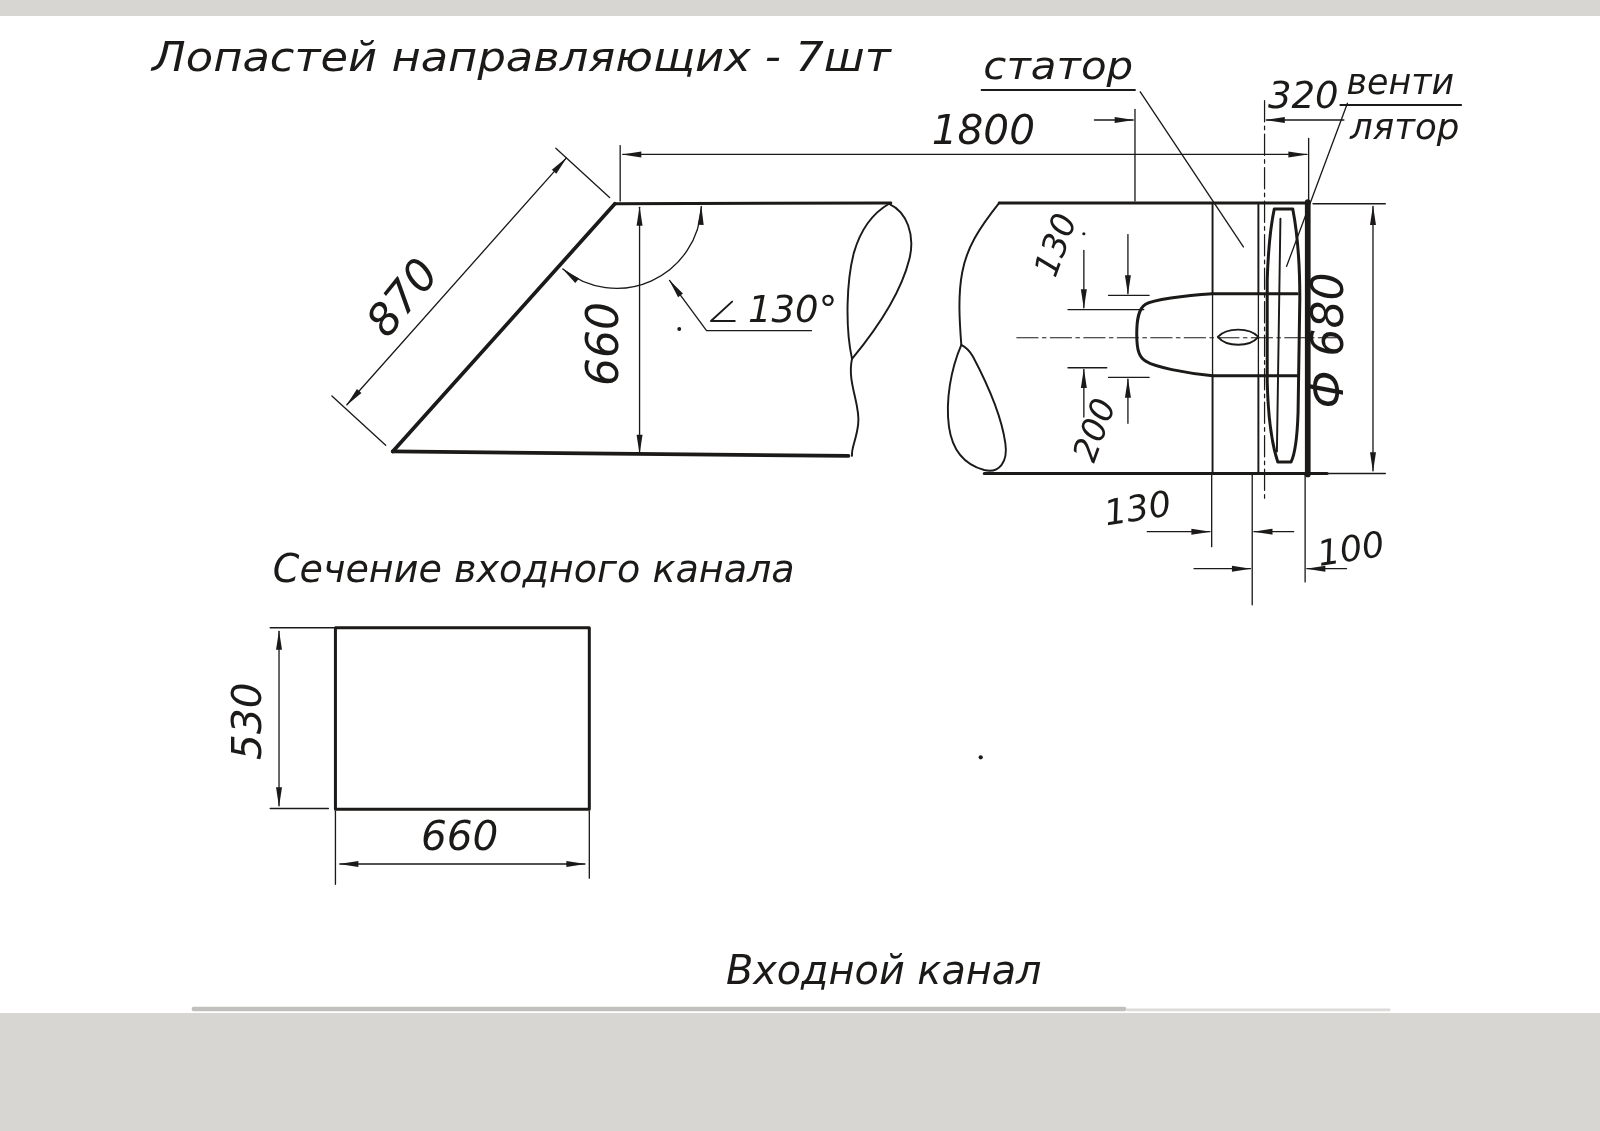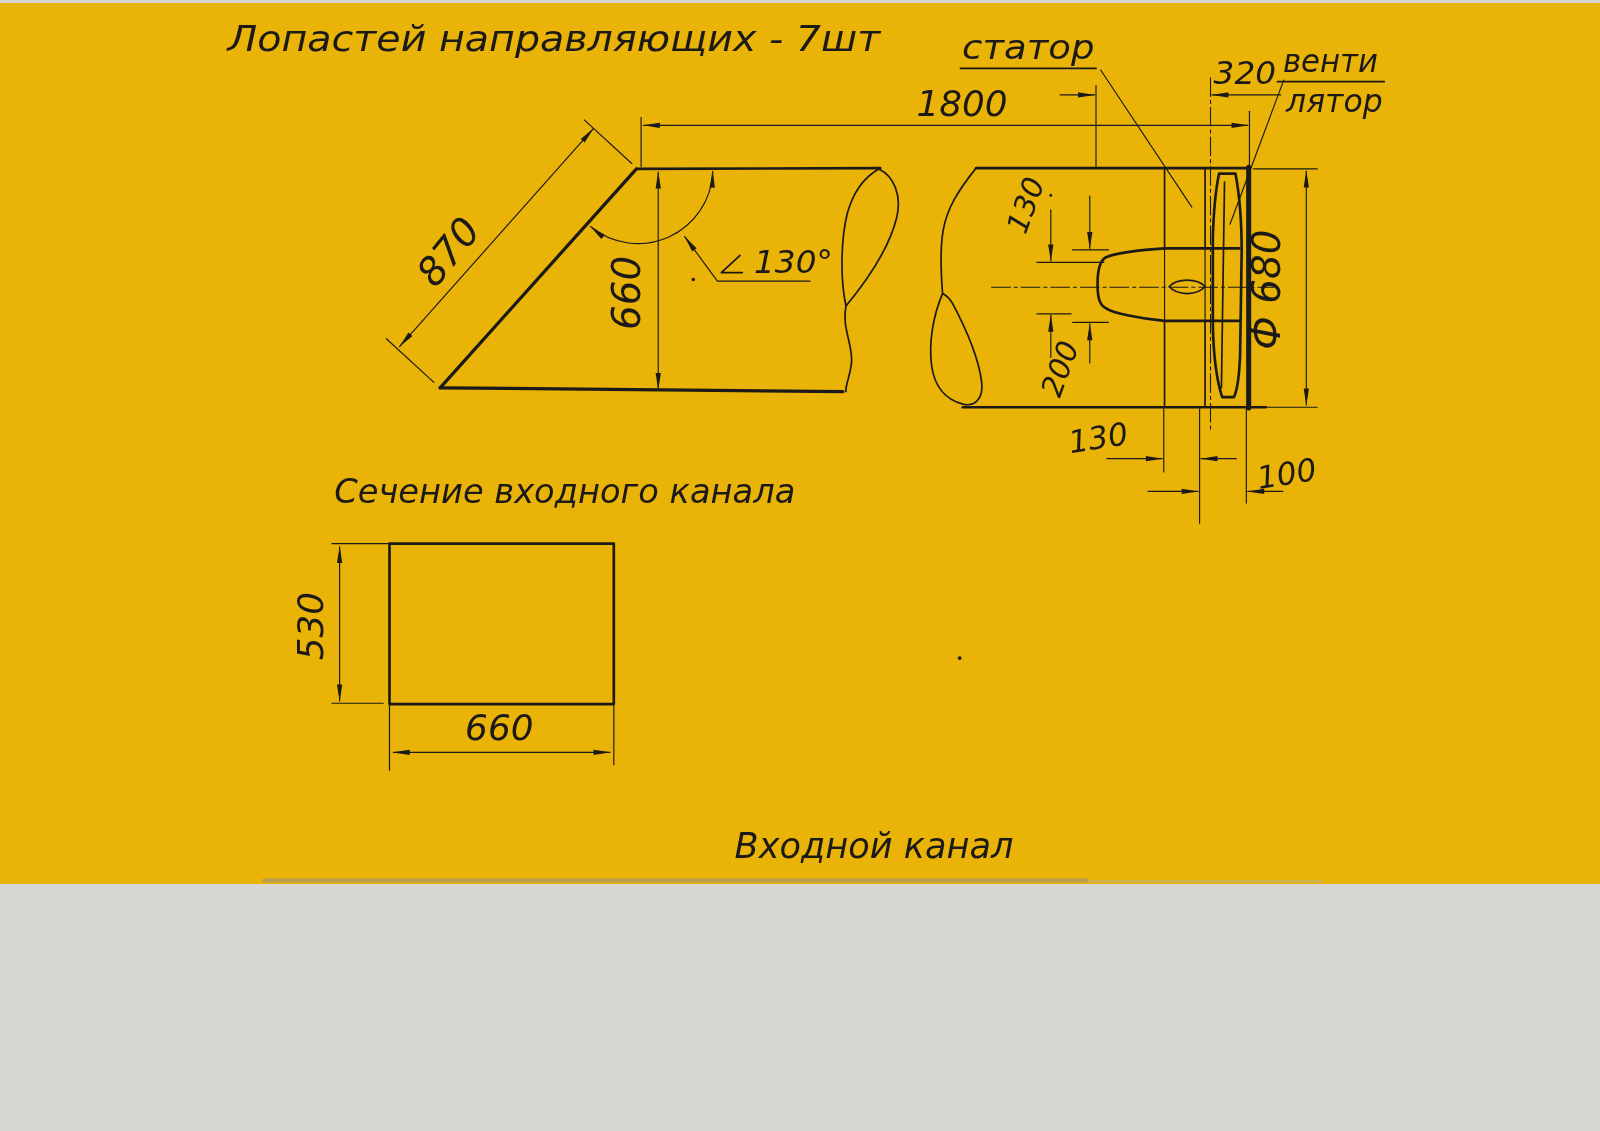--- a/index.html
+++ b/index.html
@@ -1,18 +1,18 @@
 <!DOCTYPE html>
 <html><head>
 <meta charset="utf-8">
 <style>
   html,body{margin:0;padding:0;background:#d8d6d2;}
   .stage{
-    position:relative;width:1600px;height:881px;margin:3px auto;
-    background:#eab308;overflow:hidden;
+    position:relative;width:1600px;height:997px;margin:16px auto;
+    background:#ffffff;overflow:hidden;
   }
   svg{display:block;width:100%;height:100%;}
   .ink{stroke:#1c1a18;fill:none;stroke-linecap:round;stroke-linejoin:round;}
   .hw{
     font-family:"DejaVu Sans",sans-serif;
     font-style:italic;
     fill:#1c1a18;
     stroke:none;
   }
   .thin{stroke-width:1.5;}

